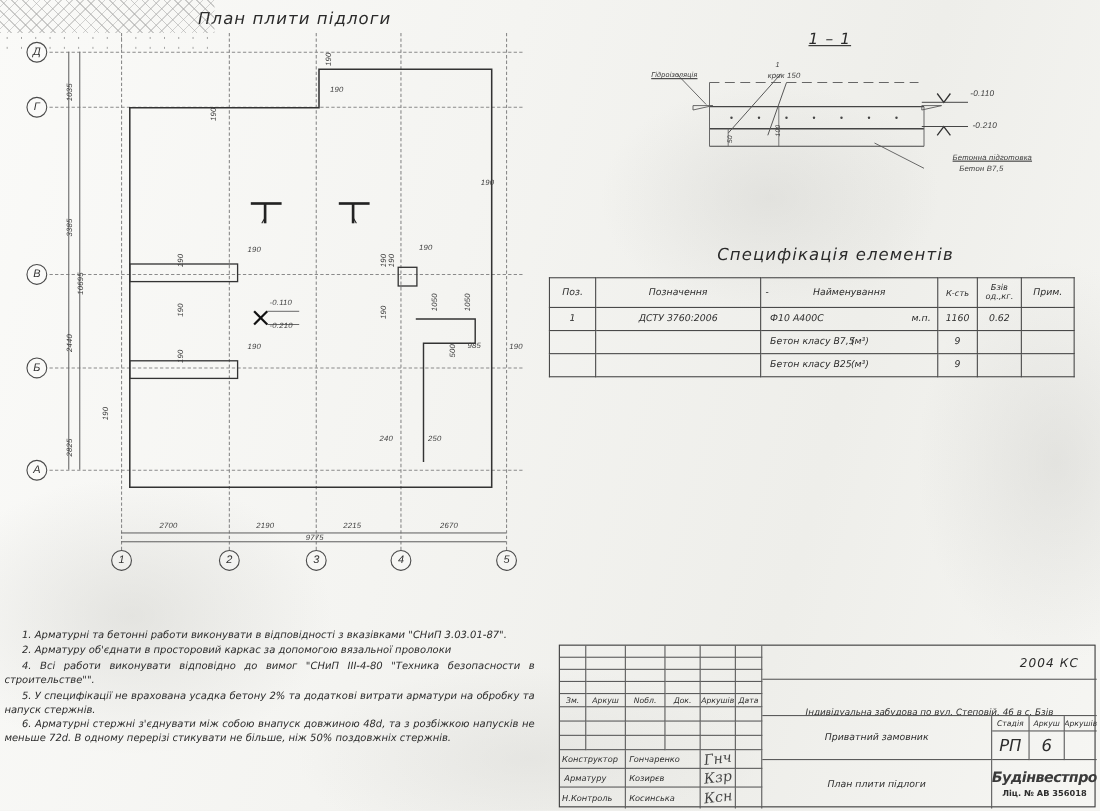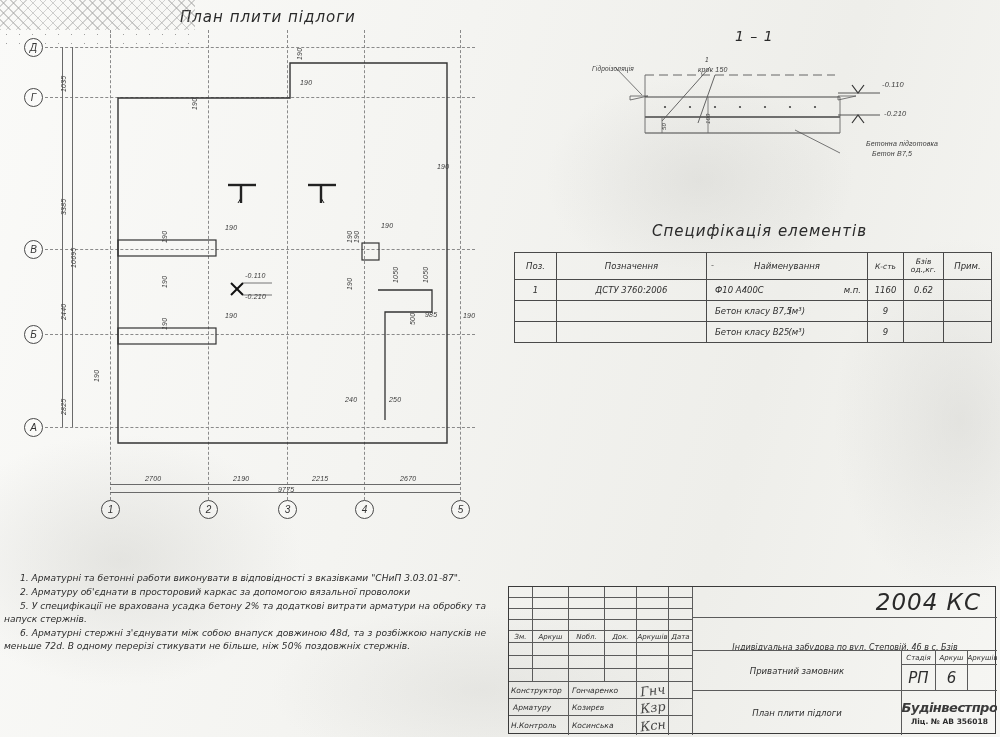--- a/index.html
+++ b/index.html
@@ -39,21 +39,21 @@
   .dimtxt {
     position:absolute; font-size:7px; font-style:italic; color:#3b3b3b;
     white-space:nowrap; letter-spacing:.2px;
   }
   .dimtxt.vert { transform:rotate(-90deg); transform-origin:left top; }
   .title-cursive {
     position:absolute; font-style:italic; color:#2a2a2a;
     font-family:"DejaVu Sans", sans-serif; letter-spacing:1px;
   }
   
-  #spec { position:absolute; left:514px; top:252px; width:478px; }
+  #spec { position:absolute; left:499px; top:252px; width:478px; }
   #spec table { border-collapse:collapse; width:100%; }
   #spec td, #spec th {
     border:1px solid #4a4a4a; font-size:8.5px; font-style:italic;
     font-family:"DejaVu Sans", sans-serif; color:#2e2e2e;
     padding:2px 3px; font-weight:normal; background:transparent;
   }
   #spec th { height:27px; text-align:center; }
   #spec td { height:21px; }
   .c-pos { width:42px; text-align:center; }
   .c-des { width:150px; text-align:center; }
@@ -84,35 +84,35 @@
   }
   .sig { font-family:"DejaVu Serif", serif; font-size:13px;
          color:#2a2a2a; transform:rotate(-7deg); opacity:.85; }
   .stamp {
     font-weight:bold; font-size:13px; letter-spacing:-.5px;
     color:#3a3a3a; font-family:"DejaVu Sans", sans-serif;
     font-style:italic;
   }
   .lic { font-size:7.5px; font-weight:bold; font-style:normal;
          font-family:"DejaVu Sans", sans-serif; }
-  .drawno { font-size:23px; letter-spacing:1px;
+  .drawno { font-size:11px; letter-spacing:1px;
             font-family:"DejaVu Sans", sans-serif; color:#2a2a2a; }
   .stage-val { font-size:15px; font-style:italic;
                font-family:"DejaVu Sans", sans-serif; }
   
   .hatch {
     background-image:
       repeating-linear-gradient(45deg, rgba(120,120,120,.55) 0 1px, transparent 1px 7px),
       repeating-linear-gradient(-45deg, rgba(120,120,120,.45) 0 1px, transparent 1px 7px);
   }
   .dots {
     background-image: radial-gradient(circle, #555 0.6px, transparent 0.7px);
     background-size: 13px 9px;
   }
-  .ulabel { }
+  .ulabel { text-decoration:underline; }
 </style>
 </head>
 <body>
 
 <div id="sheet">
 
   <div class="title-cursive" style="left:180px;top:8px;font-size:15px;">План плити підлоги</div>
 
   <div class="bub" style="left:24px;top:38px;">Д</div>
   <div class="bub" style="left:24px;top:88px;">Г</div>
@@ -325,20 +325,21 @@
           <td class="c-mas"></td>
           <td class="c-prm"></td>
         </tr>
       </tbody>
     </table>
   </div>
 
   <div id="notes">
     <p>1. Арматурні та бетонні работи виконувати в відповідності з вказівками "СНиП 3.03.01-87".</p>
     <p>2. Арматуру об'єднати в просторовий каркас за допомогою вязальної проволоки</p>
+    <p>4. Всі работи виконувати відповідно до вимог "СНиП III-4-80 "Техника безопасности в строительстве"".</p>
     <p>5. У специфікації не врахована усадка бетону 2% та додаткові витрати арматури на обробку та напуск стержнів.</p>
     <p>6. Арматурні стержні з'єднувати між собою внапуск довжиною 48d, та з розбіжкою напусків не меньше 72d. В одному перерізі стикувати не більше, ніж 50% поздовжніх стержнів.</p>
   </div>
 
   <div id="tblock">
 
     <div class="cell" style="left:0;top:0;width:24px;height:11px;"></div>
     <div class="cell" style="left:24px;top:0;width:36px;height:11px;"></div>
     <div class="cell" style="left:60px;top:0;width:36px;height:11px;"></div>
     <div class="cell" style="left:96px;top:0;width:32px;height:11px;"></div>

